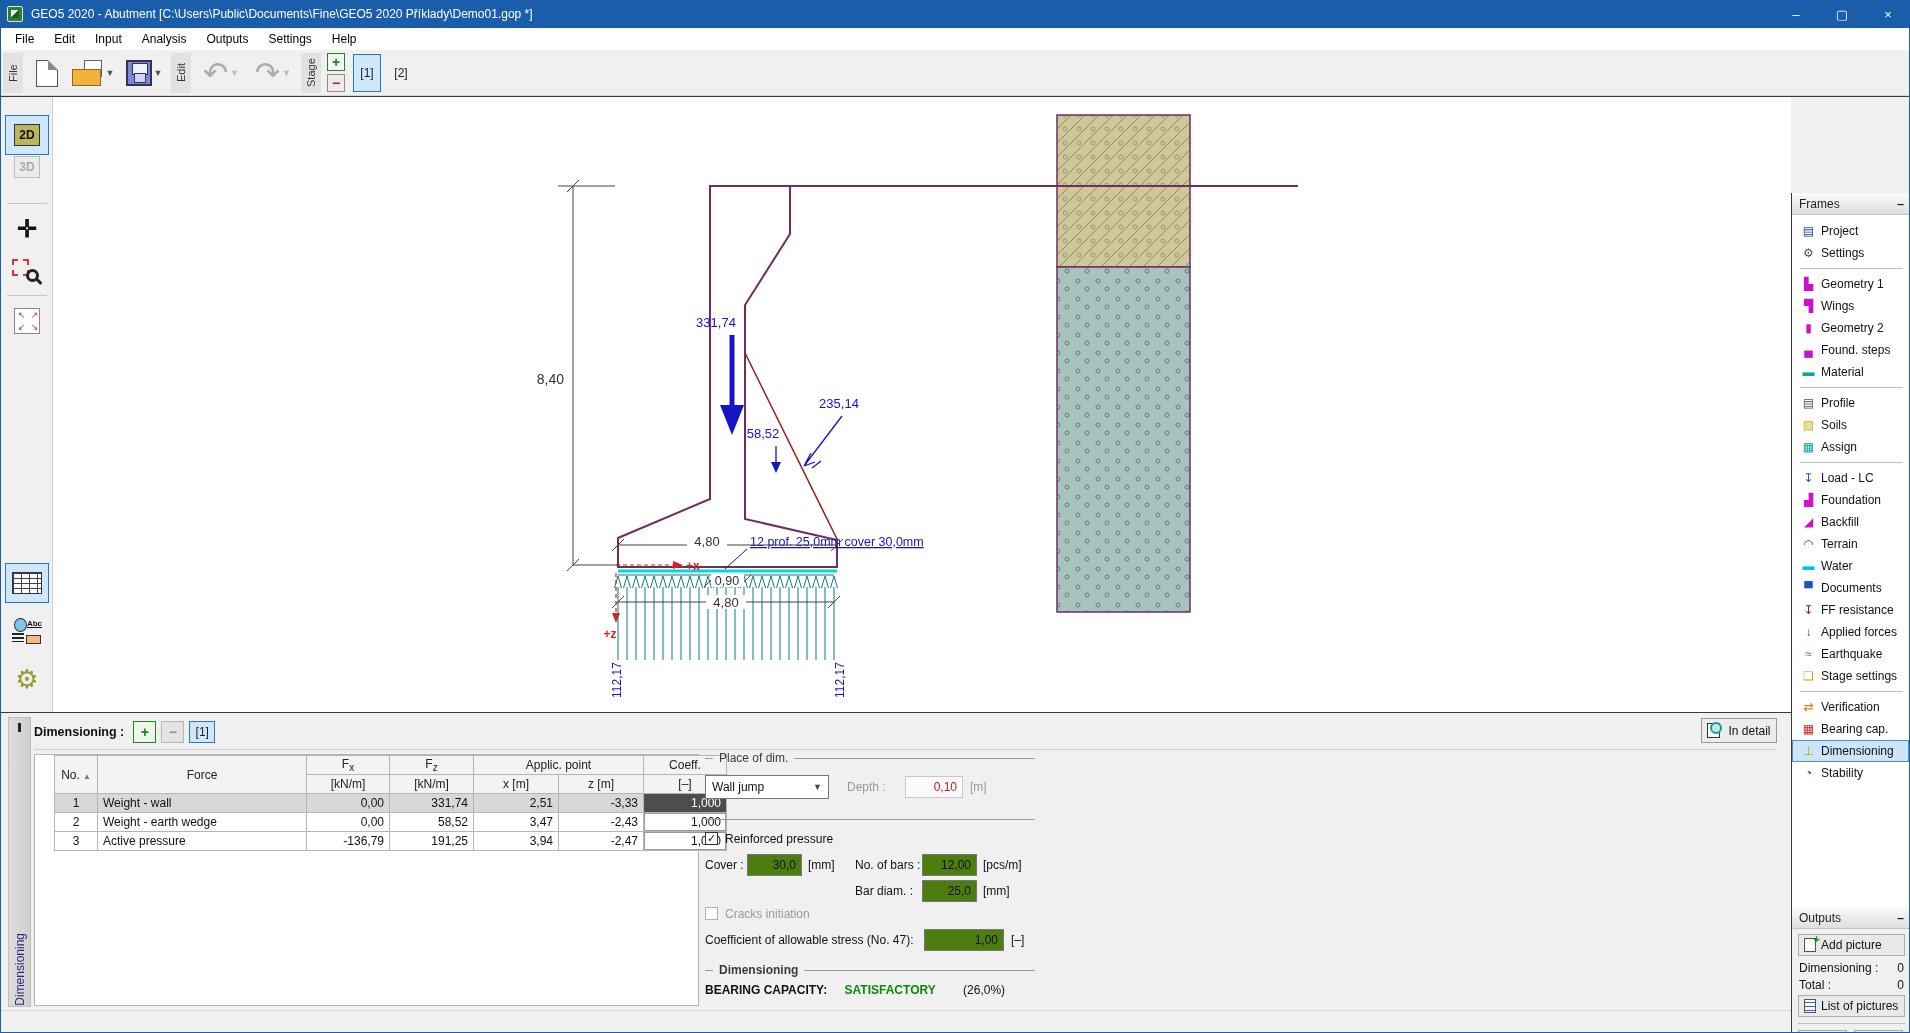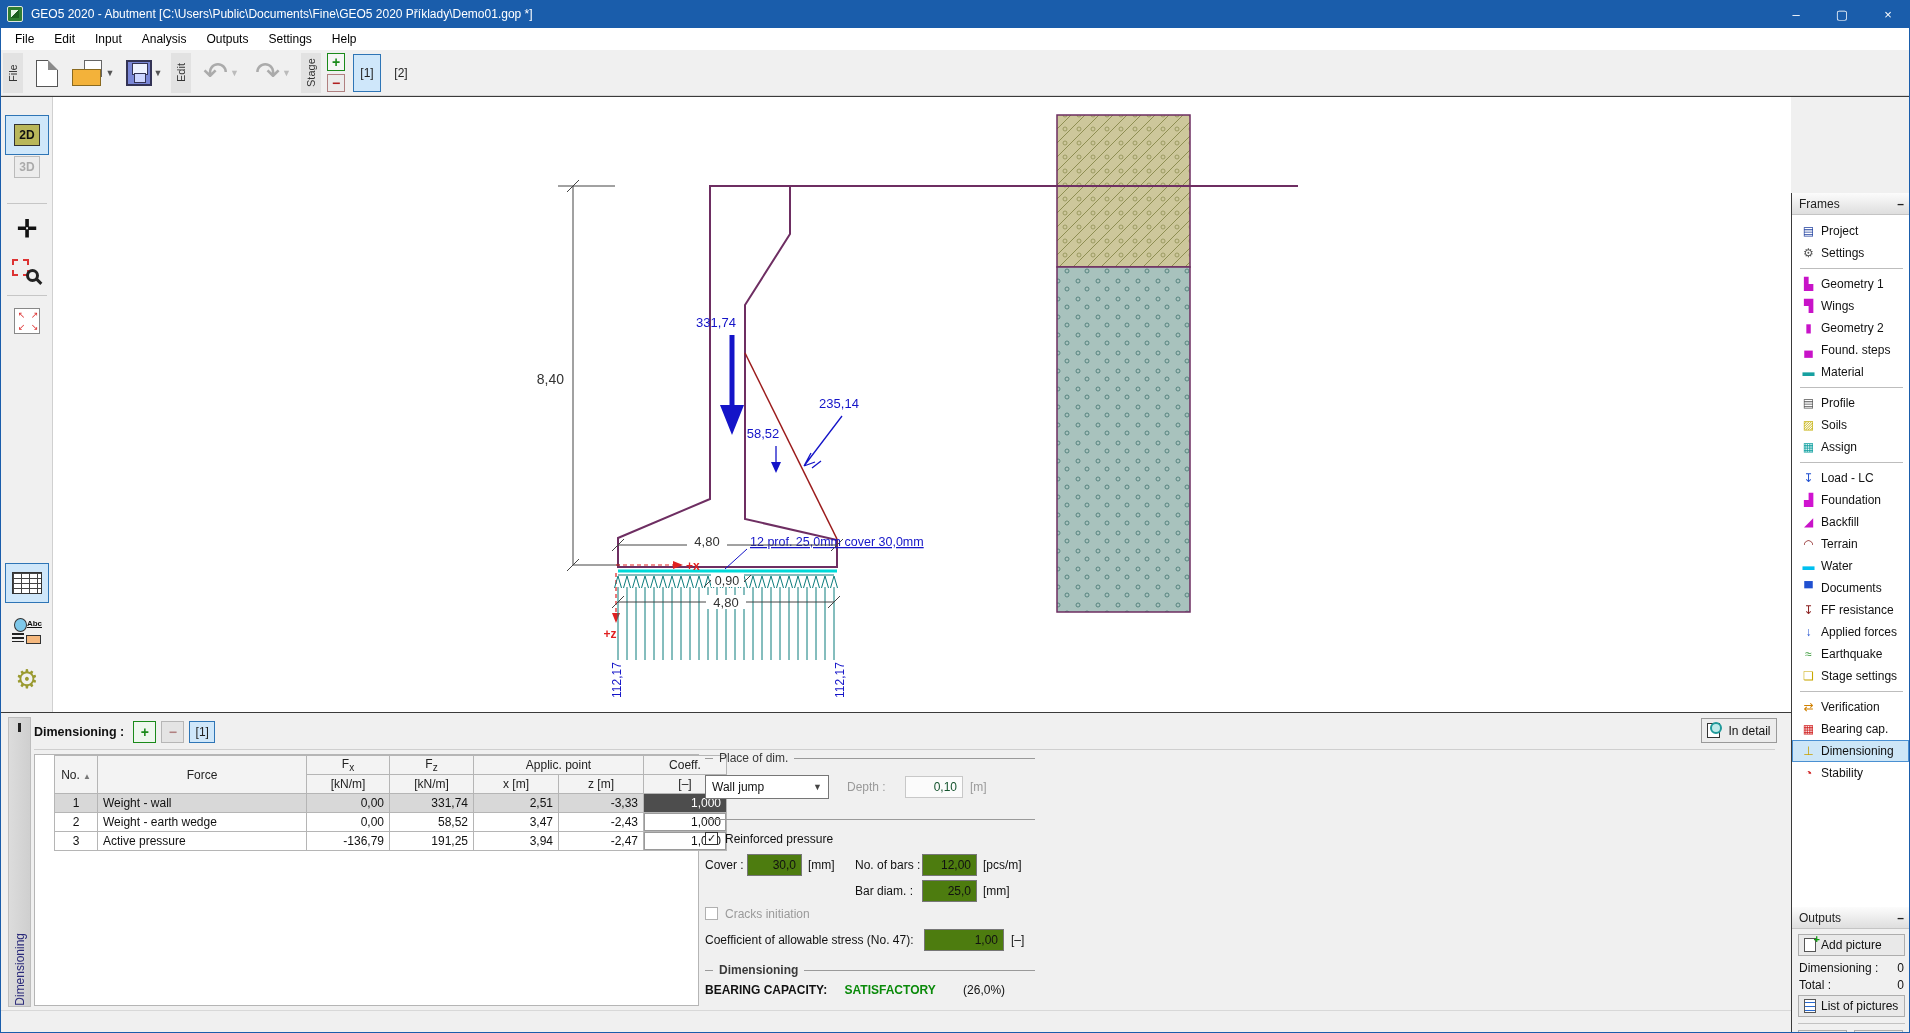--- a/index.html
+++ b/index.html
@@ -164,21 +164,21 @@
   .ghead { position:absolute; display:flex; align-items:center; gap:6px; color:#3a3a3a; width:330px; }
   .ghead::before { content:''; width:8px; border-top:1px solid #9a9a9a; }
   .ghead::after { content:''; flex:1; border-top:1px solid #9a9a9a; }
   .ghead.bold span { font-weight:bold; }
   .fsepline { position:absolute; width:330px; border-top:1px solid #9a9a9a; }
   .dropdown { position:absolute; width:124px; height:24px; background:#fff; border:1px solid #767676;
               display:flex; align-items:center; padding:0 6px; }
   .dropdown .dcaret { margin-left:auto; font-size:9px; color:#444; }
   .inp { position:absolute; height:22px; background:#4d7c0f; border:1px solid #767676; display:flex;
          align-items:center; justify-content:flex-end; padding:0 5px; }
-  .inp.dis { background:#fbfbfb; border-color:#c8c8c8; color:#14532d; }
+  .inp.dis { background:#fbfbfb; border-color:#c8c8c8; color:#b91c1c; }
   .flabel { position:absolute; color:#111; }
   .flabel.gray { color:#9a9a9a; }
   .cb { position:absolute; width:13px; height:13px; background:#fff; border:1px solid #333;
         display:flex; align-items:center; justify-content:center; font-size:11px; }
   .cb.dis { border-color:#b0b0b0; }
   .bearing b { font-weight:bold; }
   .ok { color:#0a8a0a; font-weight:bold; }
 
   .statusstrip { position:absolute; left:0; top:1010px; width:1790px; height:23px; background:#f0f0f0;
                  border-top:1px solid #d8d8d8; }

